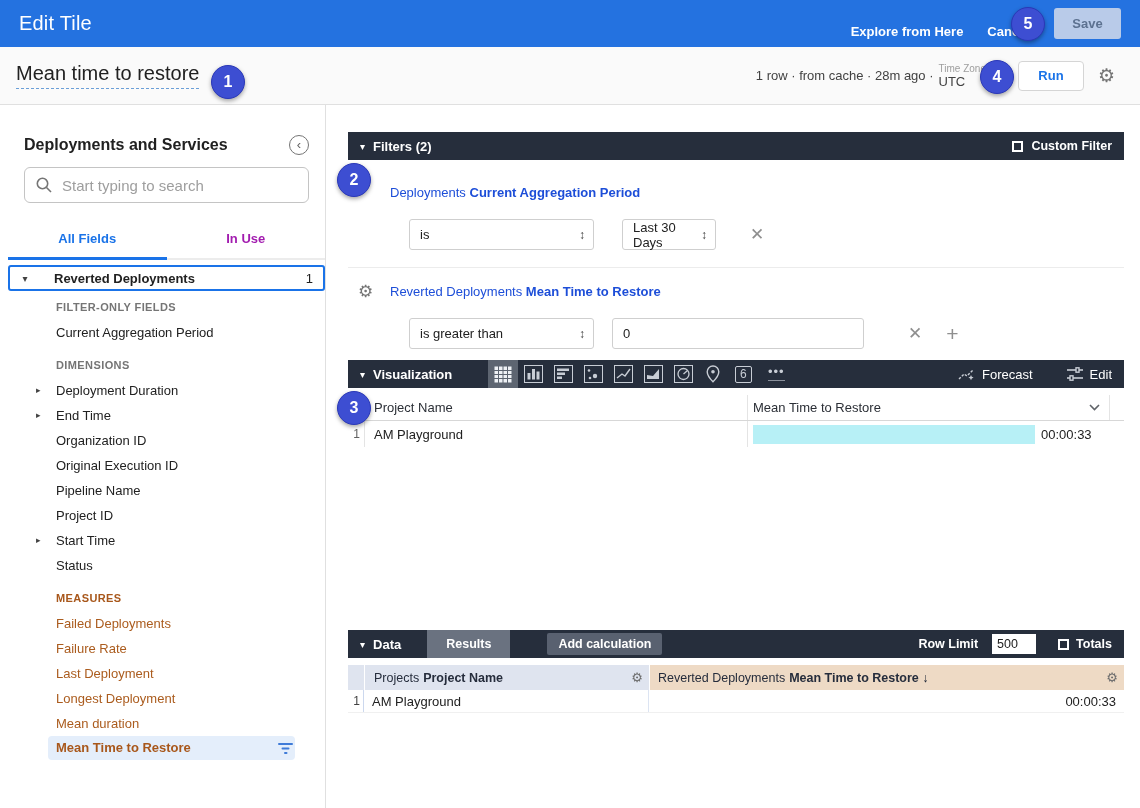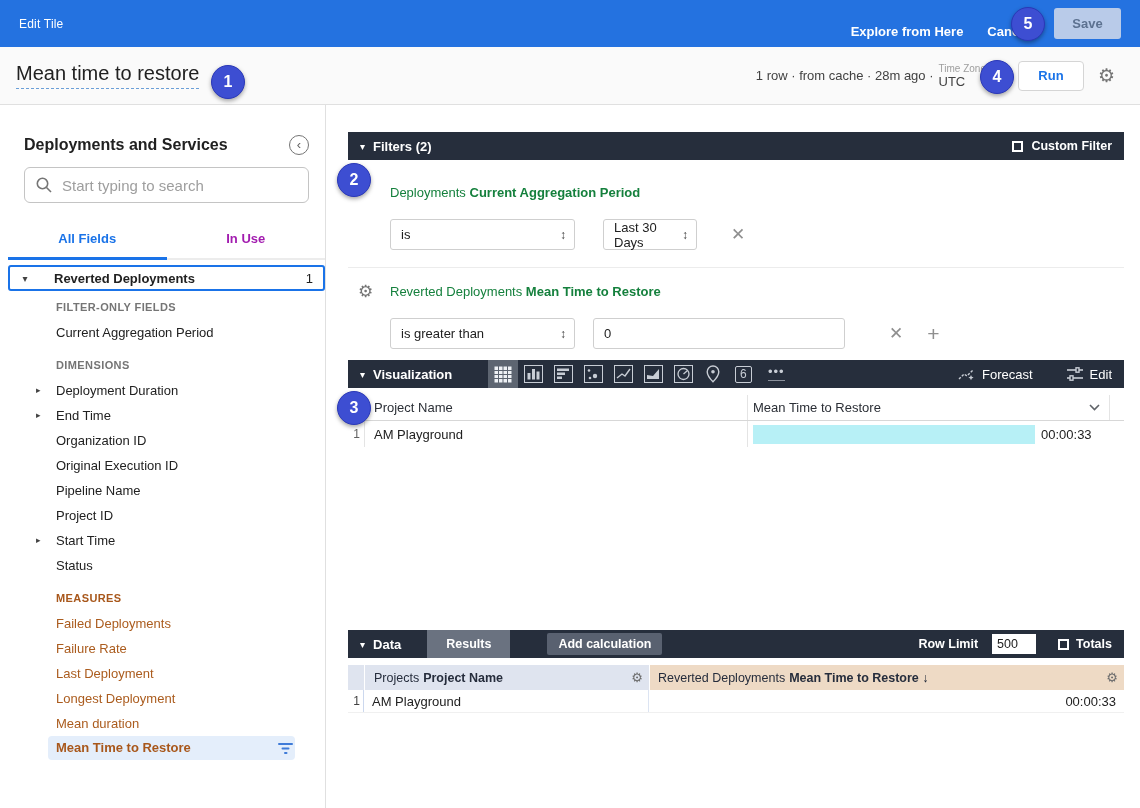--- a/index.html
+++ b/index.html
@@ -1,21 +1,21 @@
 <!DOCTYPE html>
 <html><head>
 <meta charset="utf-8">
 <style>
   * { margin:0; padding:0; box-sizing:border-box; }
   html,body { width:1140px; height:808px; }
   body { font-family:"Liberation Sans", sans-serif; background:#fff; position:relative; overflow:hidden; color:#212121; }
 
   
   .topbar { position:absolute; left:0; top:0; width:1140px; height:47px; background:#2472e0; display:flex; align-items:center; padding:0 19px 0 19px; }
-  .topbar-title { color:#fff; font-size:12px; letter-spacing:.2px;text-align:right; }
+  .topbar-title { color:#fff; font-size:20px; letter-spacing:.2px;text-align:right; }
   .topbar-right { margin-left:auto; display:flex; align-items:flex-end; gap:24px; }
   .topbar-link { color:#fff; font-size:13px; font-weight:bold; cursor:pointer; }
   .save-btn { width:67px; height:31px; background:#b9cbe9; color:#5c7190; font-size:13px; font-weight:bold; border:none; border-radius:3px; display:flex; align-items:center; justify-content:center; }
 
   
   .title-row { position:absolute; left:0; top:47px; width:1140px; height:58px; background:#fafafa; border-bottom:1px solid #e0e0e0; display:flex; align-items:center; padding:0 25px 0 16px; }
   .page-title { font-size:20px; font-weight:normal; color:#212121; border-bottom:1px dashed #6a9fd8; padding-bottom:3px; }
   .title-right { margin-left:auto; display:flex; align-items:center; }
   .status-text { font-size:13px; color:#424242; }
   .tz-block { display:flex; flex-direction:column; align-items:flex-start; margin-left:5px; }
@@ -59,27 +59,27 @@
   .panel { position:absolute; left:348px; width:776px; background:#fff; }
   .dark-bar { height:28px; background:#262e3c; display:flex; align-items:center; padding:0 12px; color:#fff; }
   .bar-caret { font-size:10px; color:#fff; margin-right:8px; }
   .bar-title { font-size:13px; font-weight:bold; }
   .bar-right { margin-left:auto; display:flex; align-items:center; gap:8px; }
   .chk { width:11px; height:11px; border:2px solid #fff; background:transparent; display:inline-block; }
   .bar-chk-label { font-size:12.5px; font-weight:bold; color:#fff; }
 
   
   #filters-panel { top:132px; height:228px; }
-  .filter-label { font-size:13px; color:#15803d; padding-left:42px; }
+  .filter-label { font-size:13px; color:#1d4ed8; padding-left:42px; }
   .filter-label b { font-weight:bold; }
   .fl-row1 { margin-top:25px; }
   .controls { display:flex; align-items:center; margin-top:19px; padding-left:42px; gap:10px; }
   .select { height:31px; border:1px solid #cfcfcf; border-radius:3px; background:#fff; display:flex; align-items:center; padding:0 8px 0 10px; font-size:13px; color:#212121; }
   .select .updown { margin-left:auto; font-size:12px; color:#424242; font-weight:bold; }
-  .sel-op { width:185px; }
+  .sel-op { width:185px;margin-left:19px; }
   .sel-val { width:94px; margin-left:18px; }
   .x-icon { font-size:17px; color:#8f8f8f; margin-left:24px; }
   .plus-icon { font-size:21px; color:#8f8f8f; margin-left:14px; }
   .filter-divider { border-top:1px solid #ececec; margin-top:17px; }
   .fl2-head { display:flex; align-items:center; margin-top:16px; }
   .fl2-head .gear { position:absolute; left:10px; font-size:17px; }
   .val-input { width:252px; height:31px; border:1px solid #cfcfcf; border-radius:3px; font-size:13px; color:#212121; padding:0 10px; font-family:"Liberation Sans",sans-serif; outline:none; margin-left:8px; }
 
   
   #viz-panel { top:360px; height:270px; }

